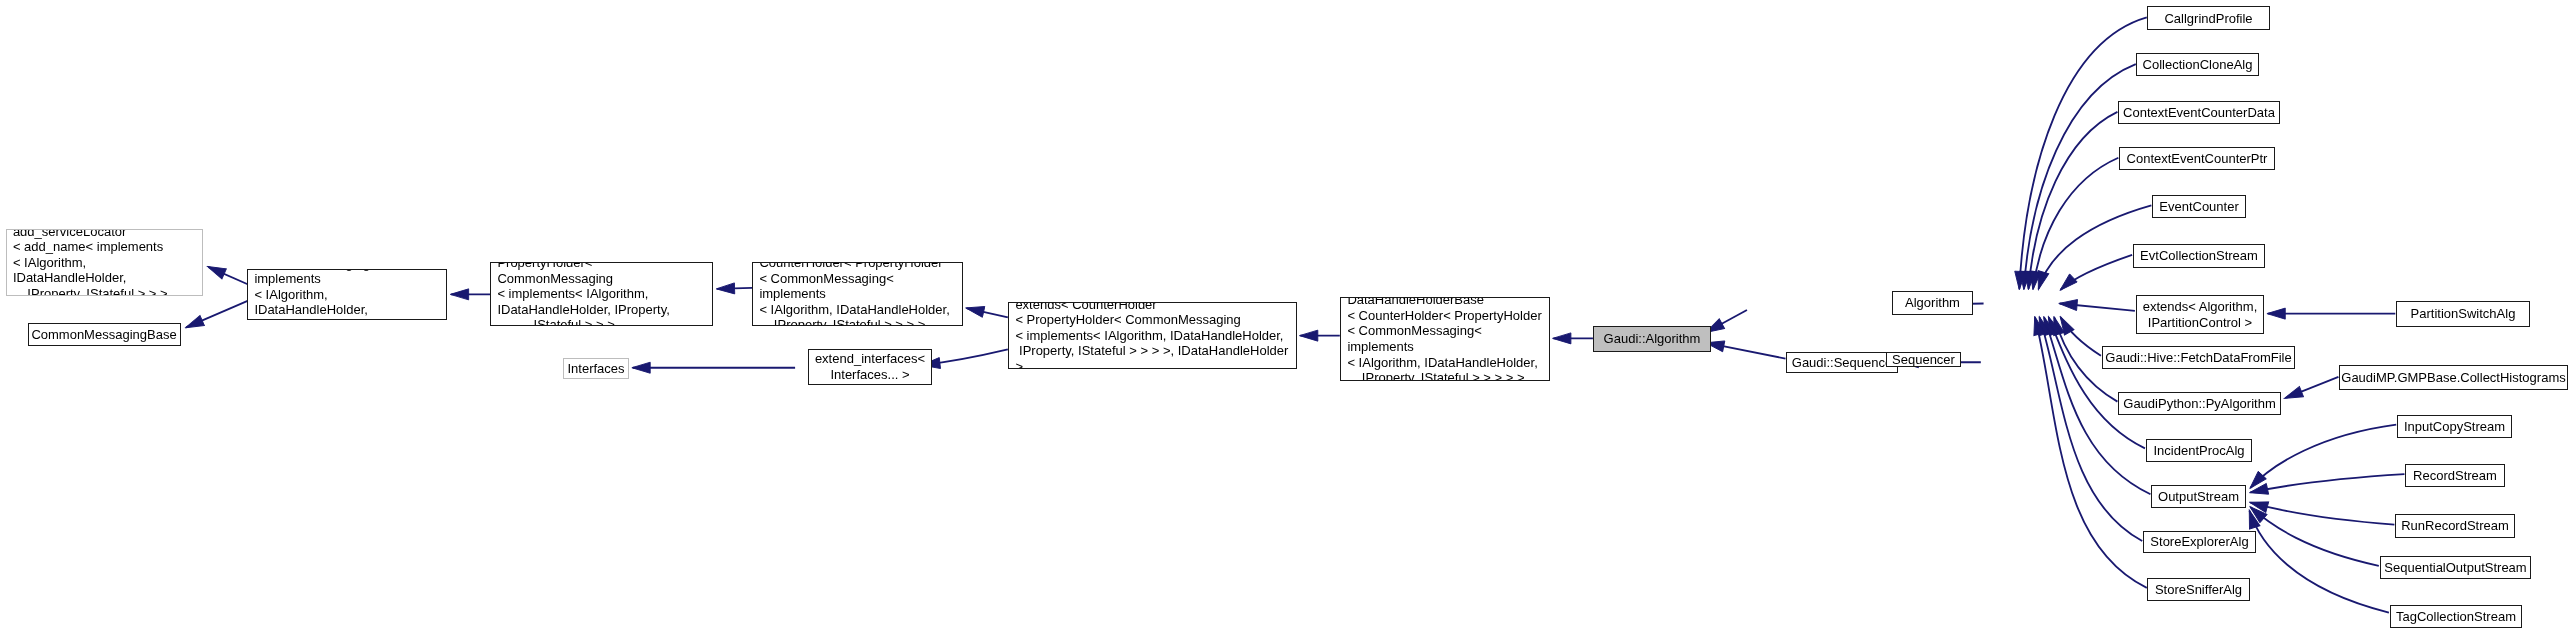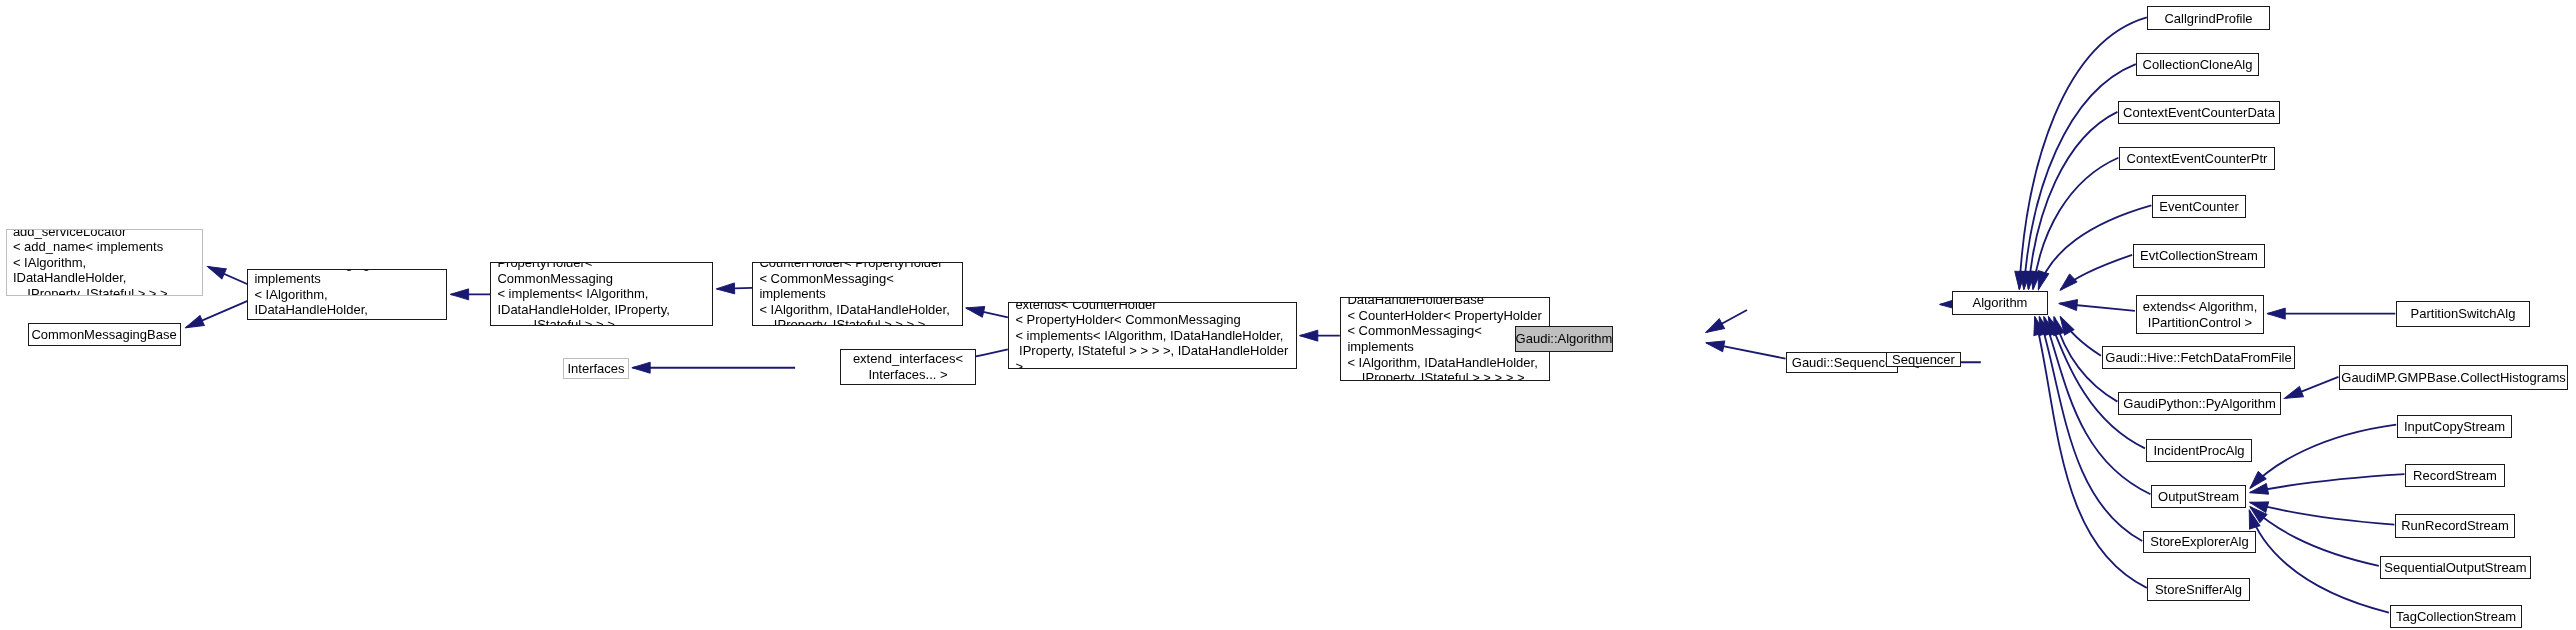--- a/index.html
+++ b/index.html
@@ -93,44 +93,44 @@
     </div>
   <div class="node ml" style="left:752px;top:262px;width:211px;height:64px">
       <span>CounterHolder&lt; PropertyHolder
 &lt; CommonMessaging&lt; implements
 &lt; IAlgorithm, IDataHandleHolder,
     IProperty, IStateful &gt; &gt; &gt; &gt;</span>
     </div>
   <div class="node c external" style="left:563px;top:358px;width:66px;height:21px">
       <span>Interfaces</span>
     </div>
-  <div class="node c" style="left:840px;top:349px;width:136px;height:36px">
+  <div class="node c" style="left:808px;top:349px;width:124px;height:36px">
       <span>extend_interfaces&lt;
 Interfaces... &gt;</span>
     </div>
   <div class="node ml" style="left:1008px;top:302px;width:289px;height:67px">
       <span>extends&lt; CounterHolder
 &lt; PropertyHolder&lt; CommonMessaging
 &lt; implements&lt; IAlgorithm, IDataHandleHolder,
  IProperty, IStateful &gt; &gt; &gt; &gt;, IDataHandleHolder &gt;</span>
     </div>
   <div class="node ml" style="left:1340px;top:297px;width:210px;height:84px">
       <span>DataHandleHolderBase
 &lt; CounterHolder&lt; PropertyHolder
 &lt; CommonMessaging&lt; implements
 &lt; IAlgorithm, IDataHandleHolder,
     IProperty, IStateful &gt; &gt; &gt; &gt; &gt;</span>
     </div>
-  <div class="node c current" style="left:1515px;top:326px;width:98px;height:26px">
+  <div class="node c current" style="left:1593px;top:326px;width:118px;height:26px">
       <span>Gaudi::Algorithm</span>
     </div>
   <div class="node c" style="left:1786px;top:352px;width:112px;height:21px">
       <span>Gaudi::Sequence</span>
     </div>
-  <div class="node c" style="left:1952px;top:291px;width:96px;height:24px">
+  <div class="node c" style="left:1892px;top:291px;width:81px;height:24px">
       <span>Algorithm</span>
     </div>
   <div class="node c" style="left:1886px;top:352px;width:75px;height:15px">
       <span>Sequencer</span>
     </div>
 
   <div class="node c" style="left:2147px;top:6.4px;width:123px;height:24px">
       <span>CallgrindProfile</span>
     </div>
   <div class="node c" style="left:2136px;top:53px;width:123px;height:23px">

